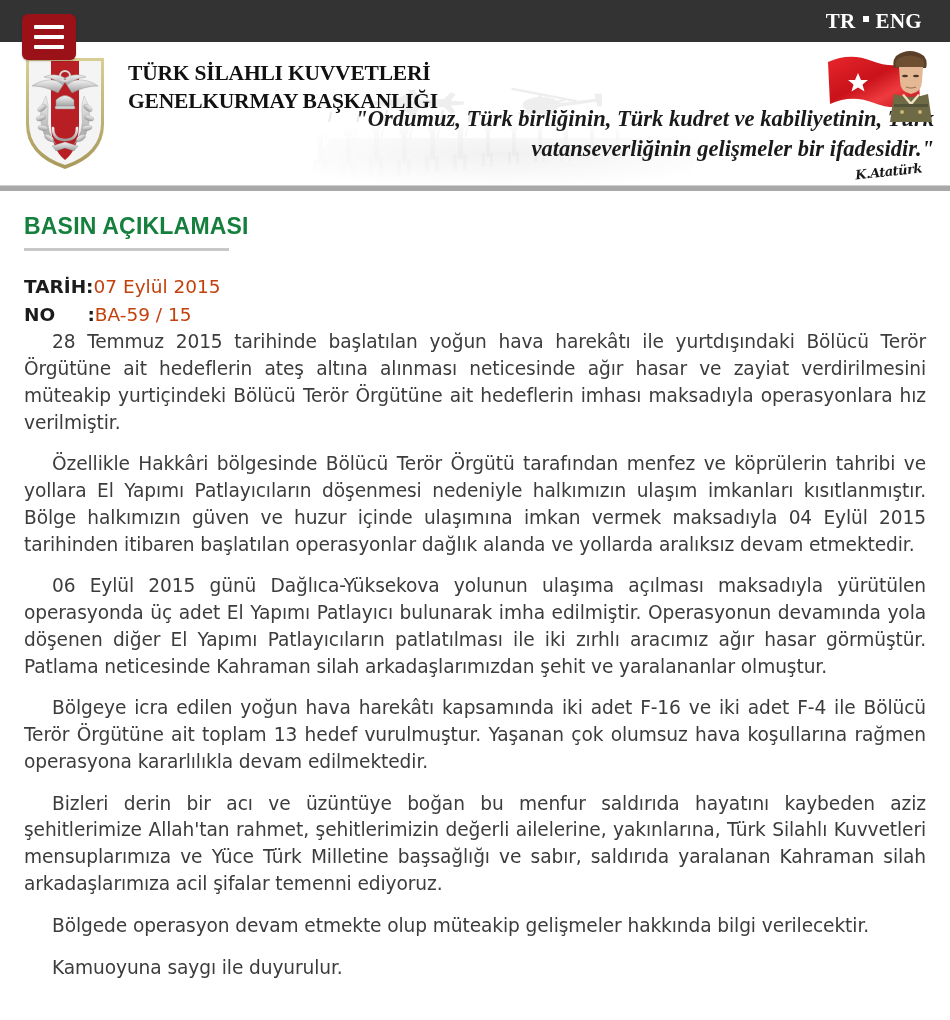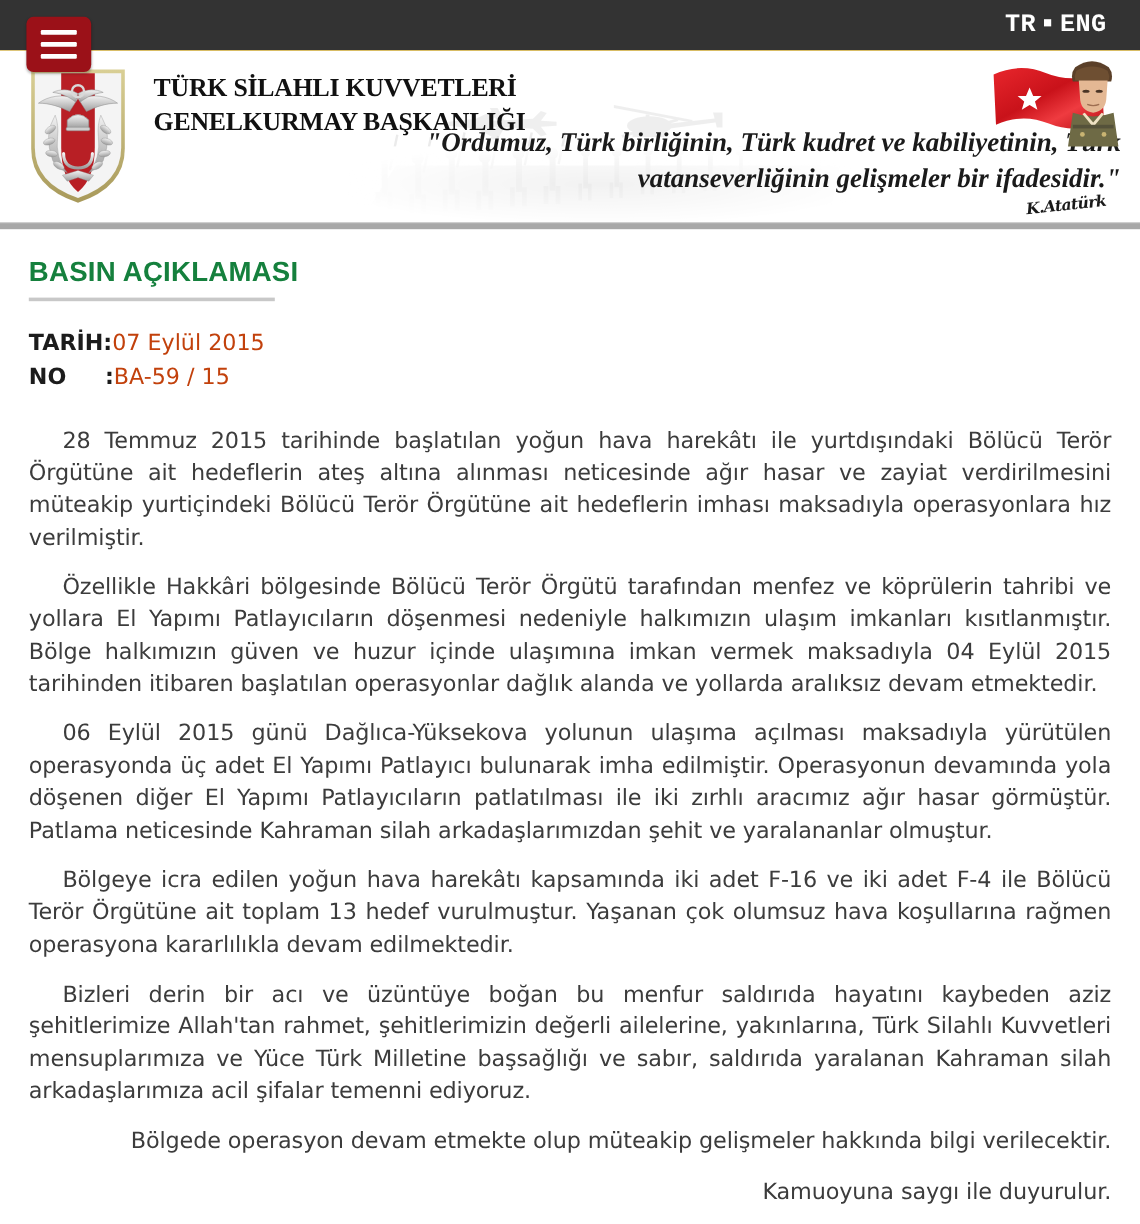--- a/index.html
+++ b/index.html
@@ -25,21 +25,21 @@
   }
   .lang-switch {
     position: absolute;
     right: 28px;
     top: 0;
     height: 42px;
     display: flex;
     align-items: center;
     gap: 7px;
     color: #ffffff;
-    font-family: Liberation Mono, monospace;
+    font-family: Liberation Serif, serif;
     font-size: 21px;
     font-weight: 700;
     letter-spacing: 0.3px;
   }
   .lang-link { color: #ffffff; text-decoration: none; cursor: pointer; }
   .lang-sep {
     display: inline-block;
     width: 6px;
     height: 6px;
     background: #ffffff;
@@ -167,42 +167,41 @@
     width: 205px;
     height: 3px;
     background: #c8c8c8;
     margin-bottom: 22px;
   }
 
   .meta {
     font-size: 18.5px;
     color: #333333;
     line-height: 1.52;
-    margin-bottom: 26px;
   }
   .meta-row { display: flex; }
   .meta-label {
     font-weight: 700;
     color: #1c1c1c;
     white-space: pre;
     font-family: "DejaVu Sans", sans-serif;
   }
   .meta-value { color: #c2410c; }
 
   .body-text p {
     margin: 0 0 15px 0;
     font-size: 18.6px;
     line-height: 1.44;
     color: #3c3c3c;
     text-align: justify;
     text-indent: 28px;
     letter-spacing: -0.1px;
   }
   .body-text p.no-justify {
-    text-align: right;
+    text-align: left;
   }
 </style>
 </head>
 <body>
 
 <div class="topbar">
   <div class="lang-switch">
     <a class="lang-link" href="#">TR</a>
     <span class="lang-sep"></span>
     <a class="lang-link" href="#">ENG</a>

